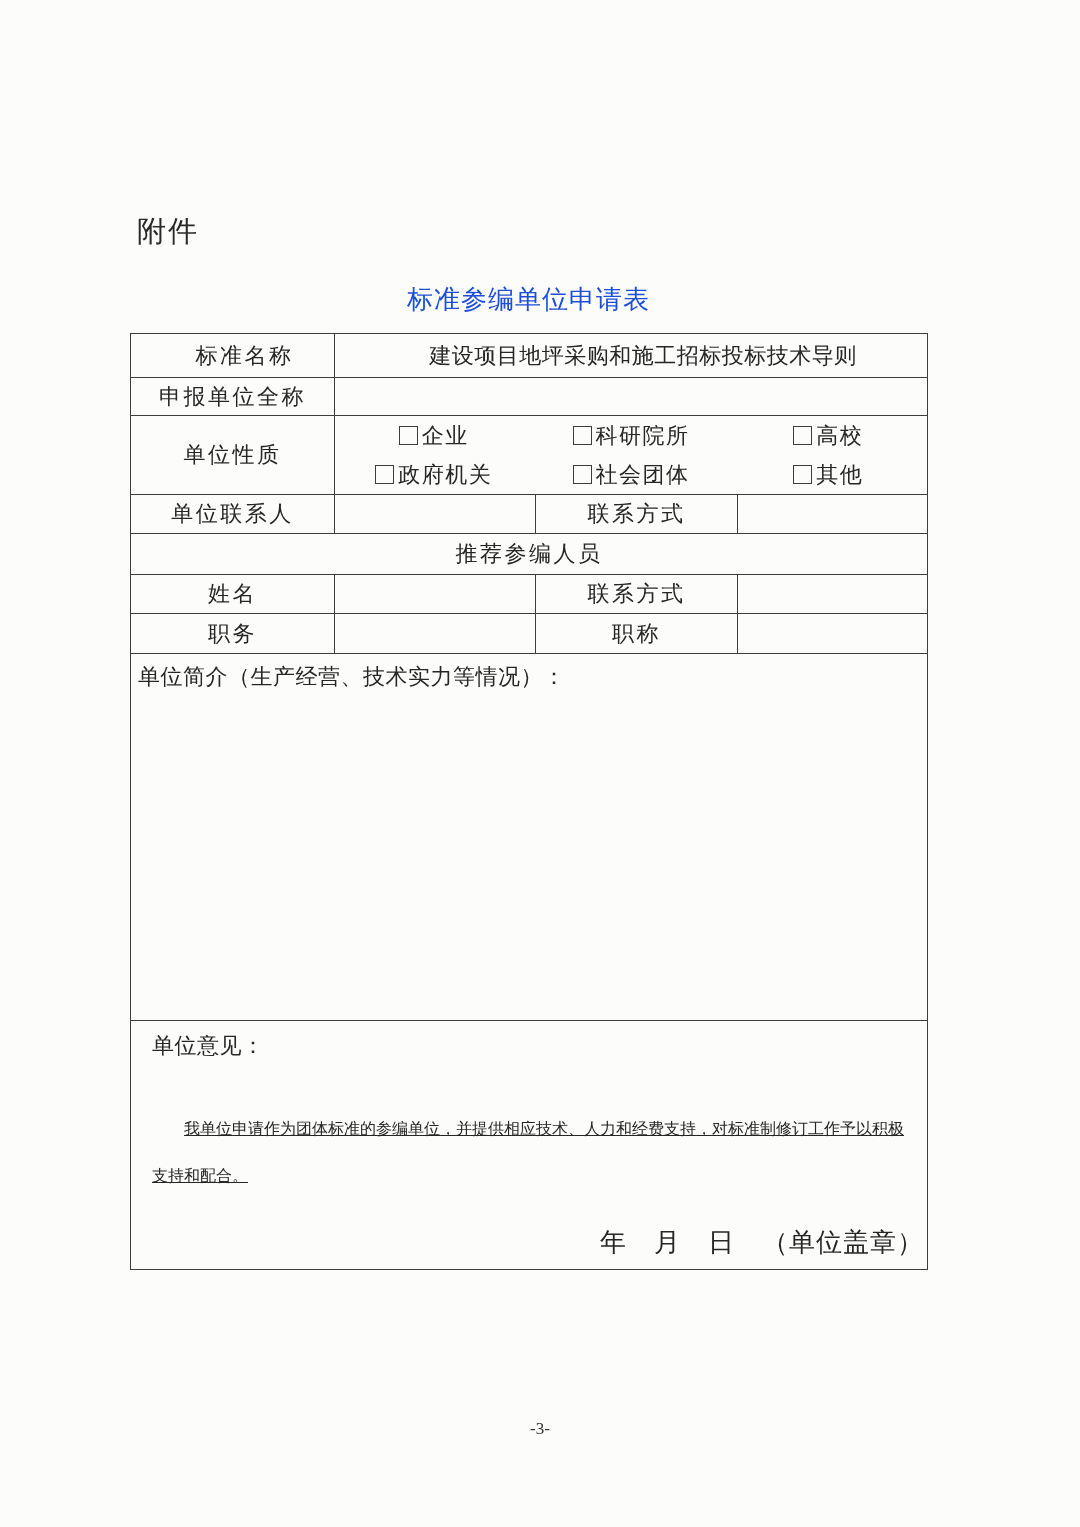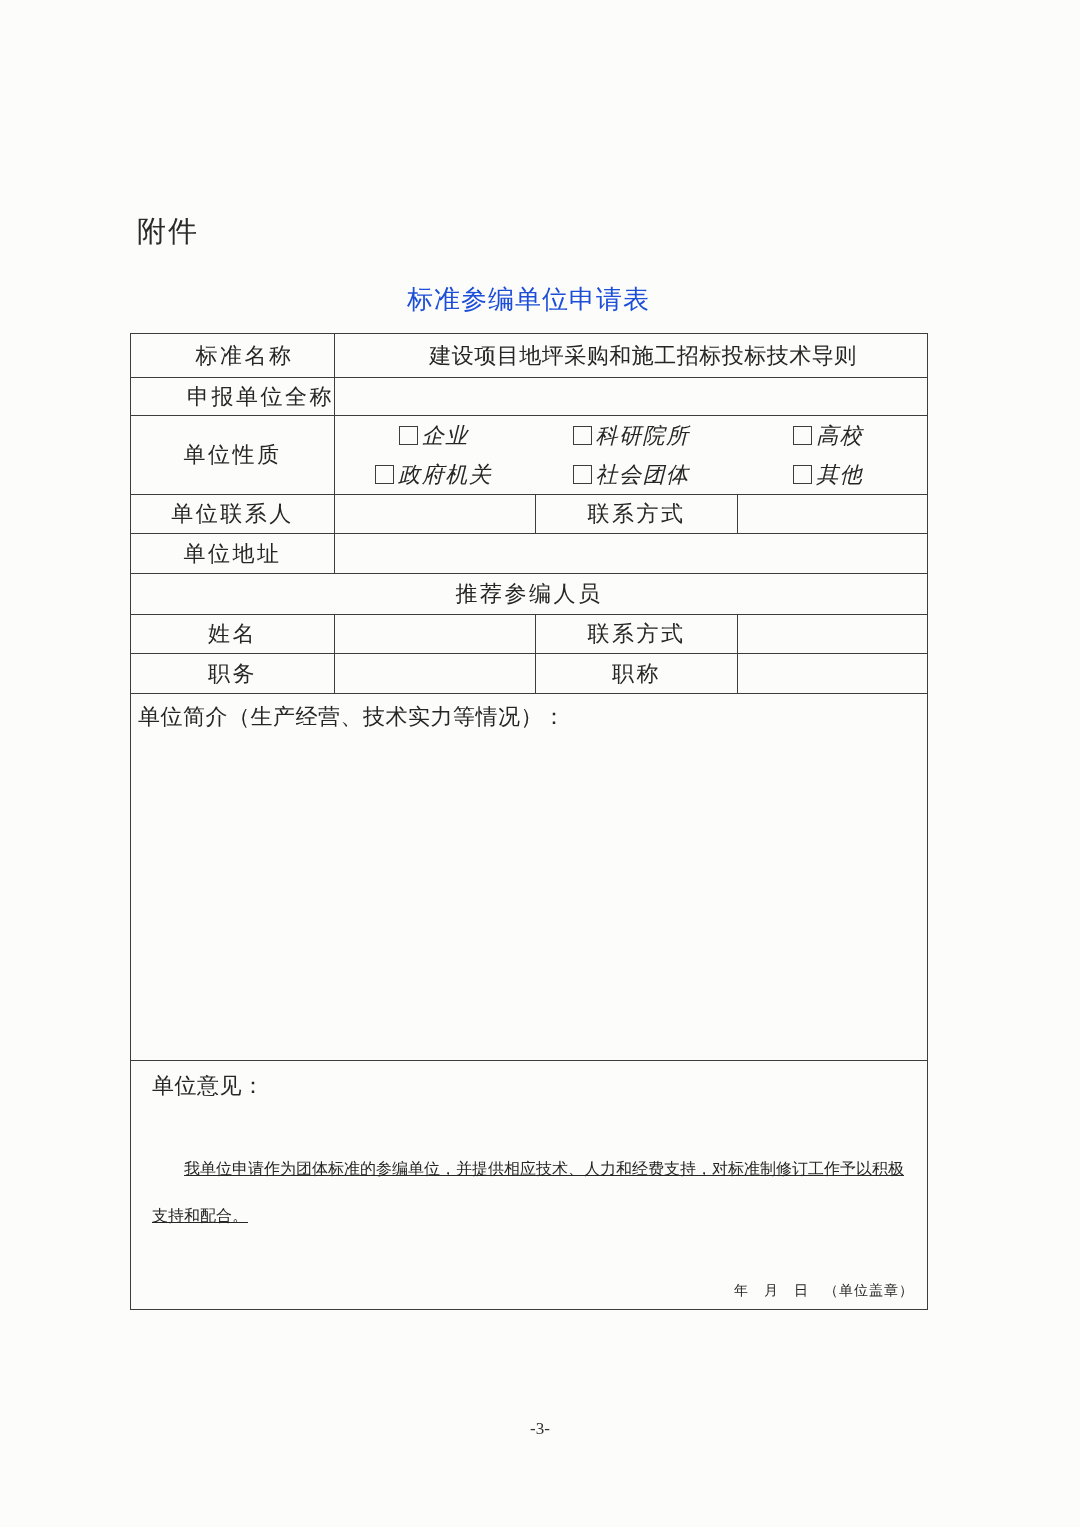--- a/index.html
+++ b/index.html
@@ -54,21 +54,21 @@
   }
   td.lbl {
     text-align: center;
     letter-spacing: 2.5px;
   }
   td.val-center {
     text-align: center;
     letter-spacing: 0.5px;
   }
   tr.r-std  td { height: 43px; padding-left: 24px; }
-  tr.r-app  td { height: 37px; text-align: right; }
+  tr.r-app  td { height: 37px; }
   tr.r-nature td { height: 78px; }
   tr.r-contact td { height: 38px; font-family: Liberation Mono, monospace; }
   tr.r-addr td { height: 39px; }
   tr.r-rec  td { height: 40px; font-family: Liberation Serif, serif; }
   tr.r-name td { height: 38px; }
   tr.r-duty td { height: 39px; }
   tr.r-profile td { height: 350px; }
   tr.r-opinion td { height: 238px; }
 
   .nature-line {
@@ -76,21 +76,20 @@
     height: 39px;
     align-items: center;
   }
   .nature-opt {
     flex: 1 1 0;
     display: flex;
     justify-content: center;
     align-items: center;
     letter-spacing: 1.5px;
     cursor: default;
-    font-style: italic;
   }
   .cbox {
     display: inline-block;
     width: 17px;
     height: 17px;
     border: 1.8px solid #3d3d3d;
     margin-right: 4px;
     background: transparent;
   }
   td.profile-cell {
@@ -108,23 +107,23 @@
   }
   .opinion-statement {
     margin: 44px 0 0 0;
     font-size: 16px;
     line-height: 47px;
     text-indent: 2em;
     text-decoration: underline;
   }
   .opinion-signature {
     position: absolute;
-    right: 13px;
+    right: 3px;
     bottom: 9px;
-    font-size: 14px;
+    font-size: 26px;
     letter-spacing: 1px;
   }
   .page-number {
     position: absolute;
     left: 0;
     right: 0;
     top: 1419px;
     text-align: center;
     font-size: 17px;
     color: #333;
@@ -187,24 +186,20 @@
               </span>
           </div>
         </td>
       </tr>
       <tr class="r-contact">
         <td class="lbl">单位联系人</td>
         <td class="val-center"></td>
         <td class="lbl">联系方式</td>
         <td class="val-center"></td>
       </tr>
-      <tr class="r-addr">
-        <td class="lbl">单位地址</td>
-        <td class="val-center" colspan="3"></td>
-      </tr>
       <tr class="r-rec">
         <td class="lbl" colspan="4">推荐参编人员</td>
       </tr>
       <tr class="r-name">
         <td class="lbl">姓名</td>
         <td class="val-center"></td>
         <td class="lbl">联系方式</td>
         <td class="val-center"></td>
       </tr>
       <tr class="r-duty">

